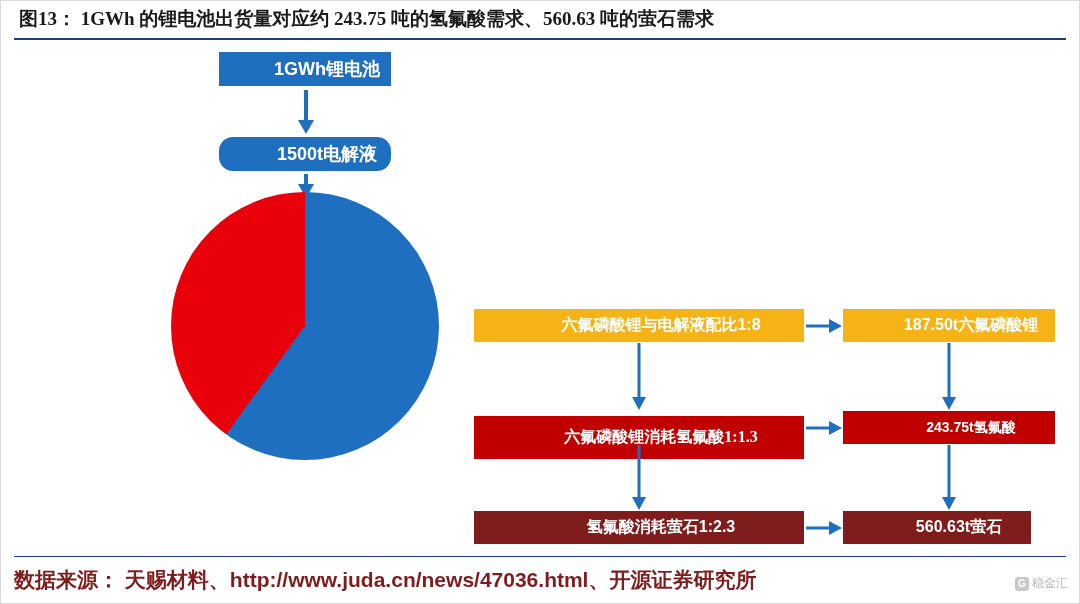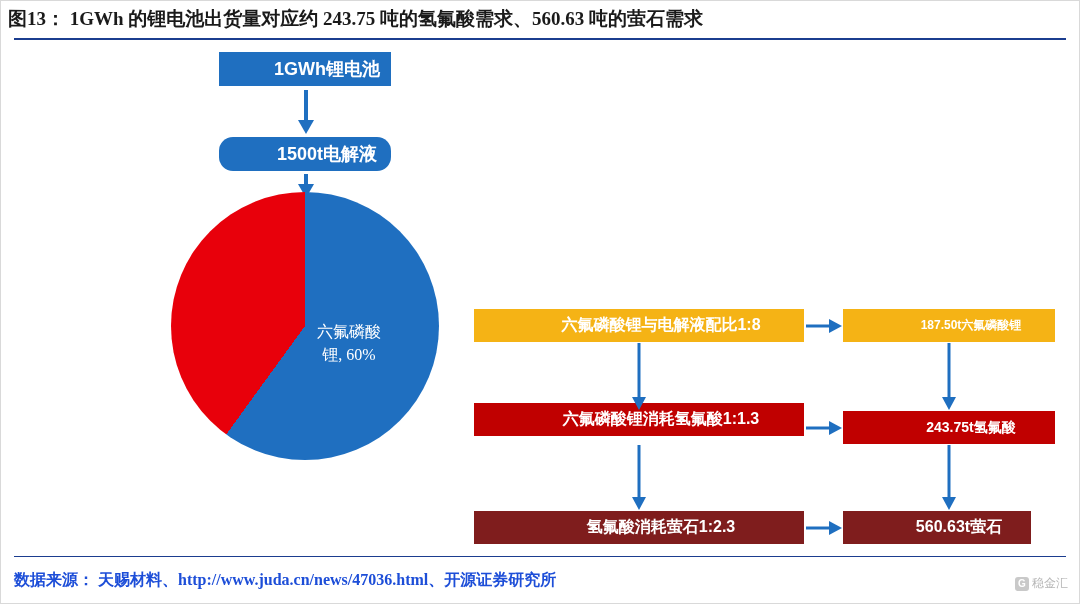--- a/index.html
+++ b/index.html
@@ -18,34 +18,34 @@
   
   .title-bar{
     position:absolute;left:1px;top:1px;width:1078px;height:36px;
     display:flex;align-items:center;
   }
   .title-text{
     font-family:"Liberation Serif","DejaVu Serif",serif;
     font-weight:bold;
     font-size:19px;
     color:#1a1a1a;
-    padding-left:7px;
+    padding-left:18px;
     white-space:nowrap;
     letter-spacing:0px;
   }
   .rule{
     position:absolute;left:14px;width:1052px;height:2px;background:#1b3d8f;
   }
   .rule-top{top:38px;}
   .rule-bottom{top:556px;height:1px;background:#1b3d8f;}
   
   .footer{
     position:absolute;left:14px;top:565px;width:1052px;height:30px;
-    font-family:Liberation Serif, serif;
-    font-size:16px;font-weight:bold;color:#1d4ed8;
+    font-family:Liberation Sans, sans-serif;
+    font-size:21px;font-weight:bold;color:#7f1d1d;
     display:flex;align-items:center;
   }
   .watermark{
     position:absolute;right:12px;top:575px;
     display:flex;align-items:center;gap:3px;
     color:#b6b6b6;font-size:12px;
   }
   .wm-badge{
     width:14px;height:14px;border-radius:3px;background:#c9c9c9;color:#fff;
     font-size:10px;line-height:14px;text-align:center;font-weight:bold;
@@ -62,22 +62,22 @@
   }
   .b-blue{background:#1f6fc0;}
   .b-amber{background:#f5b315;}
   .b-red{background:#c00000;}
   .b-purple{background:#7f1d1d;}
 
   #box-1gwh{left:219px;top:52px;width:172px;height:34px;font-size:18px;}
   #box-electrolyte{left:219px;top:137px;width:172px;height:34px;font-size:18px;border-radius:14px;}
 
   #box-ratio-lipf6{left:474px;top:309px;width:330px;height:33px;font-size:16px;}
-  #box-out-lipf6{left:843px;top:309px;width:212px;height:33px;font-size:12px;}
-  #box-ratio-hf{left:474px;top:403px;width:330px;height:33px;font-size:16px;}
+  #box-out-lipf6{left:843px;top:309px;width:212px;height:33px;font-size:16px;}
+  #box-ratio-hf{left:474px;top:416px;width:330px;height:43px;font-size:16px;font-family:Liberation Serif, serif;}
   #box-out-hf{left:843px;top:411px;width:212px;height:33px;font-size:14px;}
   #box-ratio-fluorite{left:474px;top:511px;width:330px;height:33px;font-size:16px;}
   #box-out-fluorite{left:843px;top:511px;width:188px;height:33px;font-size:16px;}
 
   
   .arrow{position:absolute;}
   
   #arrow-down-main{left:296px;top:90px;width:20px;height:44px;}
   #arrow-down-electrolyte{left:296px;top:174px;width:20px;height:24px;}
 
@@ -134,24 +134,20 @@
 
 <div class="box b-blue" id="box-electrolyte">1500t电解液</div>
 
 <svg class="arrow" id="arrow-down-electrolyte" viewBox="0 0 20 24">
   <line x1="10" y1="0" x2="10" y2="14" stroke="#1f6fc0" stroke-width="4"></line>
   <polygon points="10,24 2,10 18,10" fill="#1f6fc0"></polygon>
 </svg>
 
 <div id="pie-wrap">
   <div id="pie"></div>
-  <div class="pie-label" id="pie-label-lipf6">
-    <div>六氟磷酸</div>
-    <div>锂, 60%</div>
-  </div>
 </div>
 
 <div class="box b-amber" id="box-ratio-lipf6">六氟磷酸锂与电解液配比1:8</div>
 <div class="box b-amber" id="box-out-lipf6">187.50t六氟磷酸锂</div>
 <div class="box b-red" id="box-ratio-hf">六氟磷酸锂消耗氢氟酸1:1.3</div>
 <div class="box b-red" id="box-out-hf">243.75t氢氟酸</div>
 <div class="box b-purple" id="box-ratio-fluorite">氢氟酸消耗萤石1:2.3</div>
 <div class="box b-purple" id="box-out-fluorite">560.63t萤石</div>
 
 <svg class="arrow" id="arrow-h-1" viewBox="0 0 36 20">

